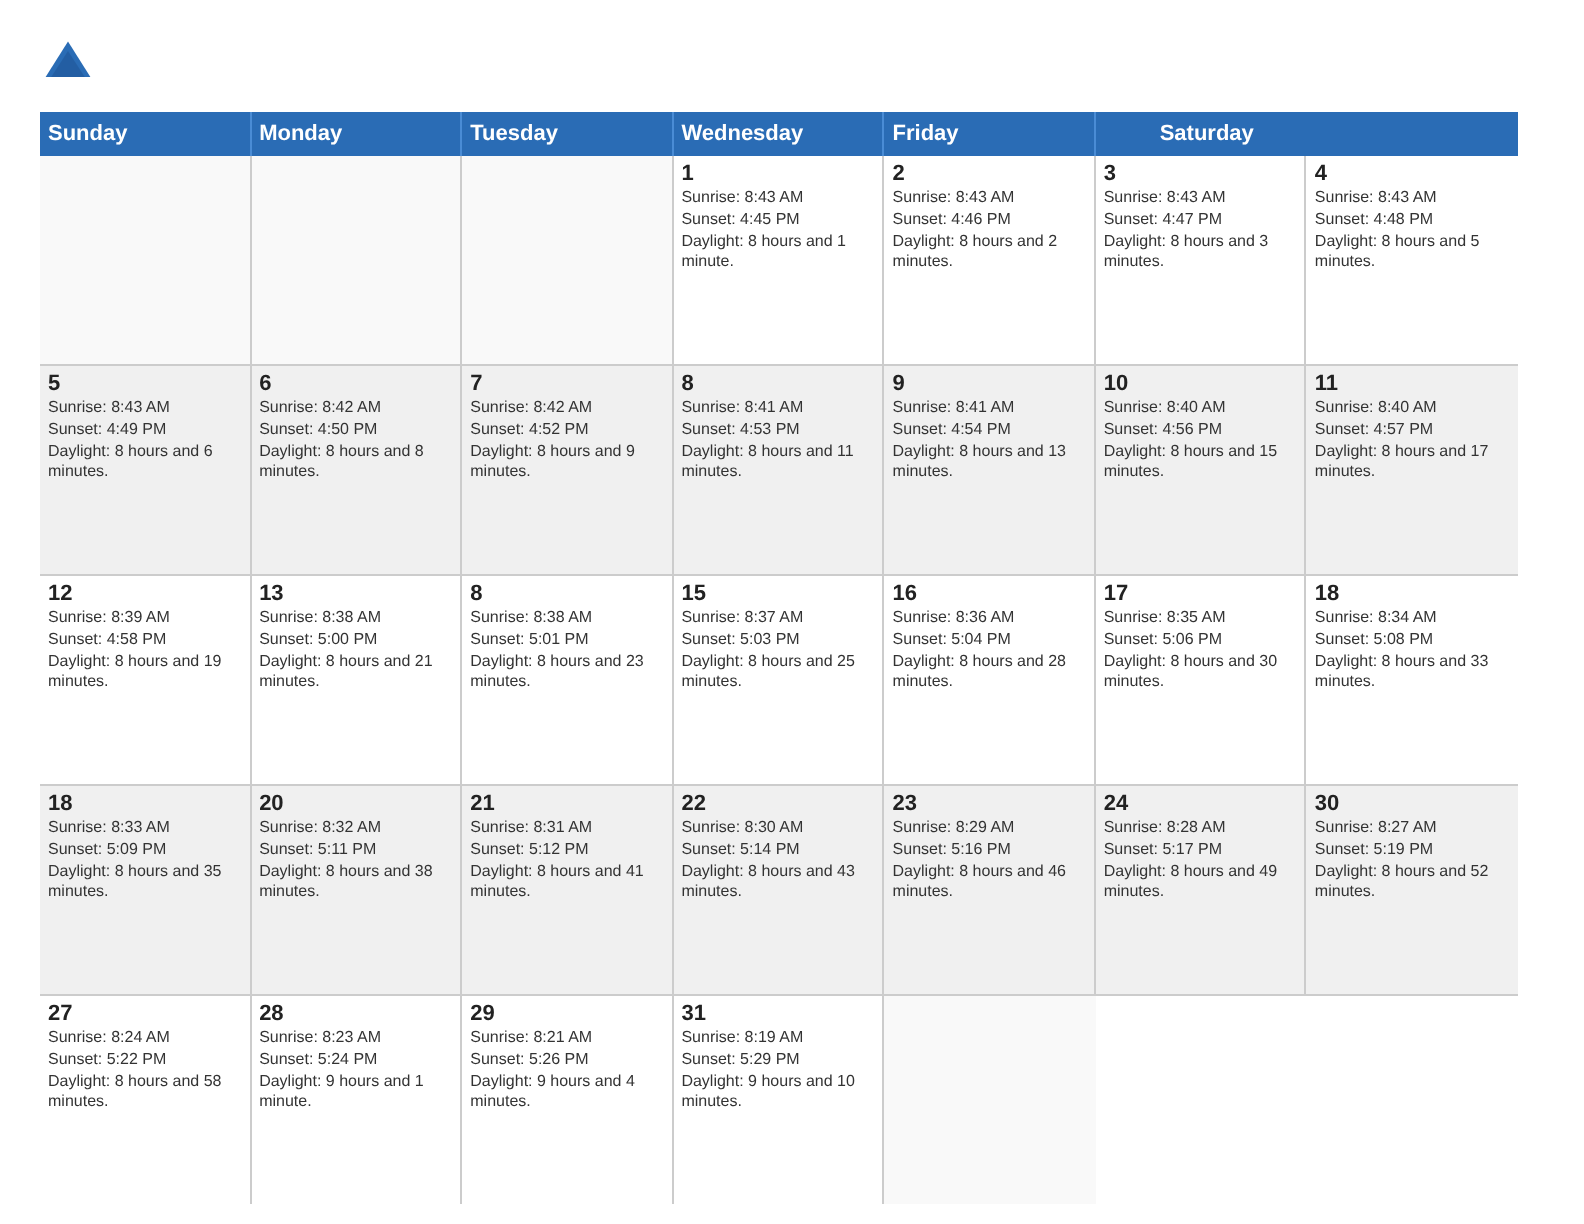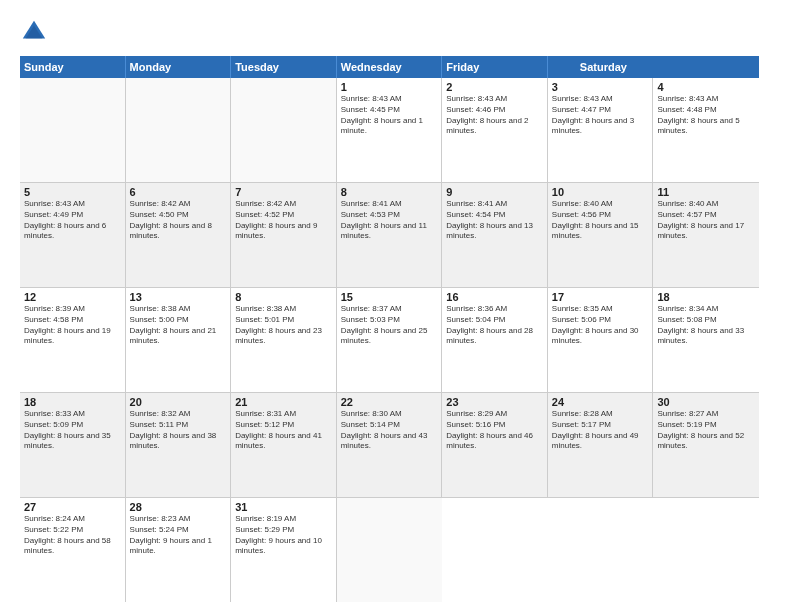--- a/index.html
+++ b/index.html
@@ -254,20 +254,24 @@
         <div class="cal-row">
           <div class="cal-cell">
             <span class="day-num">27</span>
             <div class="cell-text">Sunrise: 8:24 AM<br>Sunset: 5:22 PM<br>Daylight: 8 hours and 58 minutes.</div>
           </div>
           <div class="cal-cell">
             <span class="day-num">28</span>
             <div class="cell-text">Sunrise: 8:23 AM<br>Sunset: 5:24 PM<br>Daylight: 9 hours and 1 minute.</div>
           </div>
           <div class="cal-cell">
+            <span class="day-num">29</span>
+            <div class="cell-text">Sunrise: 8:21 AM<br>Sunset: 5:26 PM<br>Daylight: 9 hours and 4 minutes.</div>
+          </div>
+          <div class="cal-cell">
             <span class="day-num">31</span>
             <div class="cell-text">Sunrise: 8:19 AM<br>Sunset: 5:29 PM<br>Daylight: 9 hours and 10 minutes.</div>
           </div>
           <div class="cal-cell empty"></div>
         </div>
       </div>
   </div>
 </div>
 
 </body></html>

